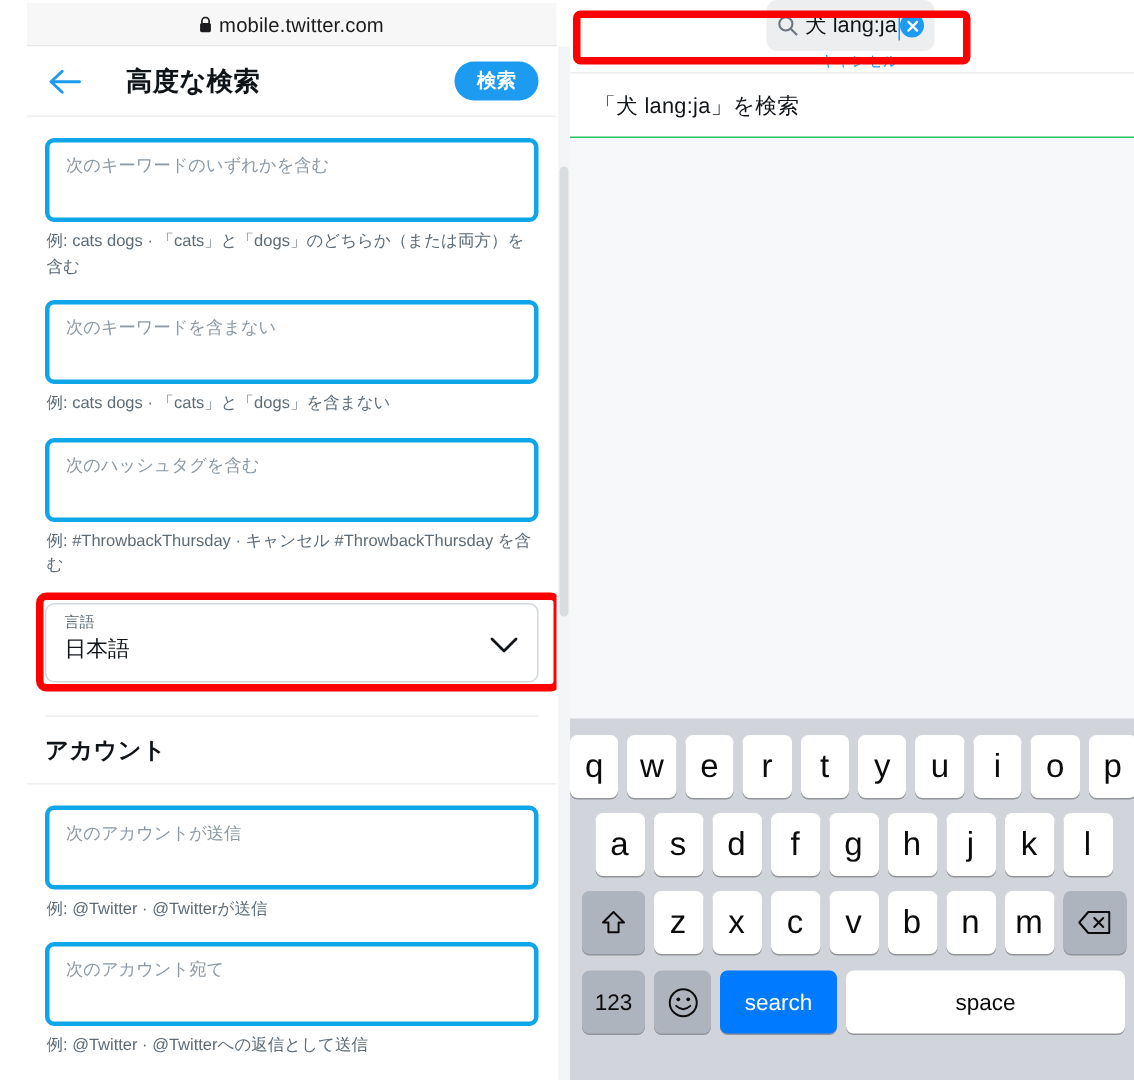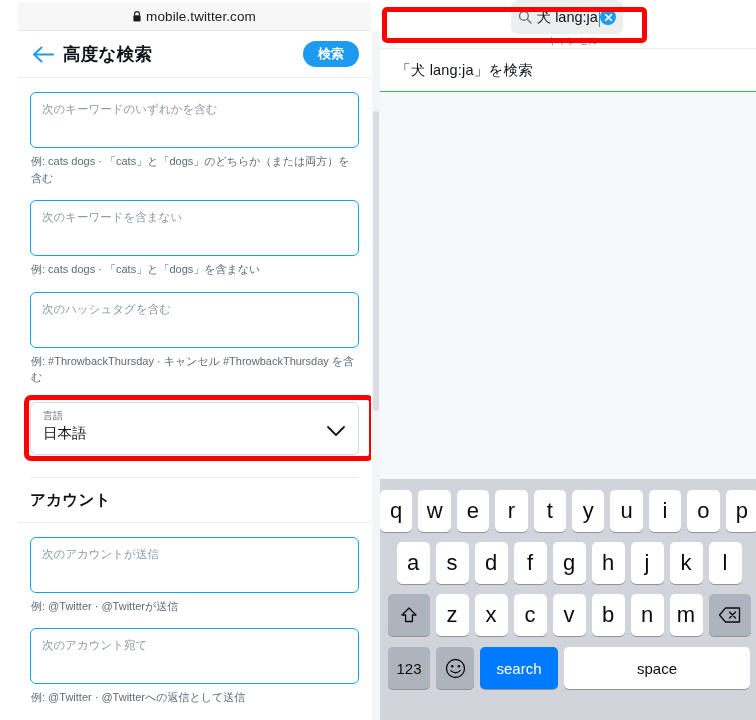--- a/index.html
+++ b/index.html
@@ -75,21 +75,21 @@
     display: flex;
     align-items: center;
     justify-content: center;
     cursor: pointer;
     flex: 0 0 auto;
   }
   .tw-title {
     font-size: 17.5px;
     font-weight: bold;
     color: #0f1419;
-    margin-left: 7px;
+    margin-left: 28px;
     letter-spacing: 0.3px;
   }
   .search-btn {
     margin-left: auto;
     background: #1d9bf0;
     color: #ffffff;
     font-size: 13px;
     font-weight: bold;
     border: none;
     border-radius: 999px;
@@ -104,21 +104,21 @@
     top: 78px;
     width: 353px;
     height: 642px;
     background: #ffffff;
     overflow: hidden;
     box-sizing: border-box;
   }
   .field-group { padding: 0 12px; }
   .field-box {
     margin-top: 14px;
-    border: 1px solid #0ea5e9;
+    border: 3px solid #0ea5e9;
     border-radius: 6px;
     height: 56px;
     padding: 9px 11px 0;
     box-sizing: border-box;
     background: #ffffff;
   }
   .field-box .ph {
     font-size: 11.5px;
     color: #8a99a5;
     line-height: 1.3;

